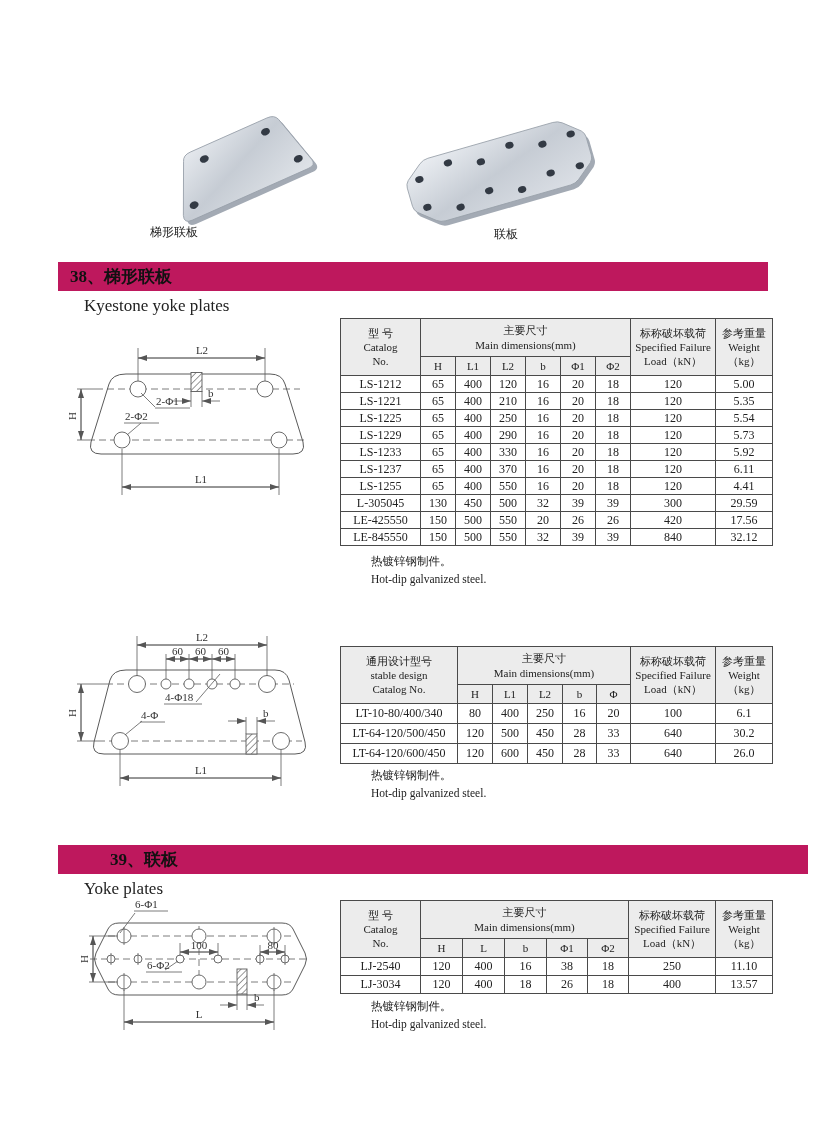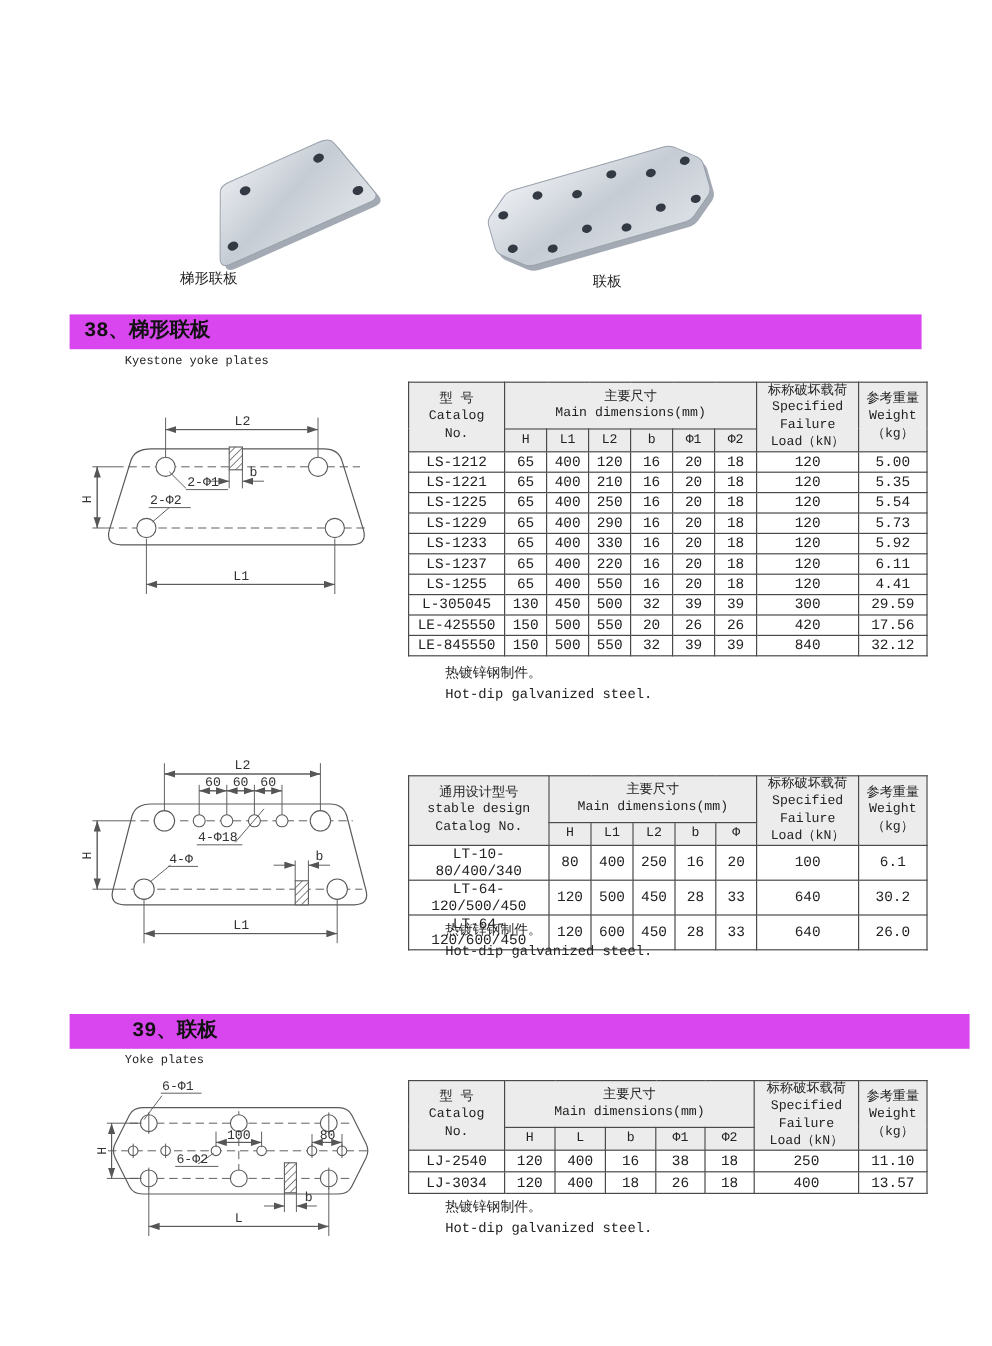--- a/index.html
+++ b/index.html
@@ -1,22 +1,22 @@
 <!DOCTYPE html>
 <html><head>
 <meta charset="utf-8">
 <style>
   html,body{margin:0;padding:0;background:#fff;}
   .page{position:relative;width:826px;height:1122px;background:#ffffff;overflow:hidden;
-        font-family:Liberation Mono, monospace;color:#1a1a1a;}
+        font-family:Liberation Serif, serif;color:#1a1a1a;}
   .abs{position:absolute;}
   .caption{position:absolute;font-size:12px;color:#222;text-align:center;}
-  .secbar{position:absolute;left:58px;width:710px;height:29px;background:#d946ef;}
+  .secbar{position:absolute;left:58px;width:710px;height:29px;background:#be185d;}
   .secbar span{display:block;line-height:29px;padding-left:12px;font-size:17px;font-weight:bold;color:#111;}
-  .subtitle{position:absolute;left:104px;font-size:10px;color:#222;}
+  .subtitle{position:absolute;left:84px;font-size:17px;color:#222;}
   table.spec{position:absolute;border-collapse:collapse;table-layout:fixed;width:432px;background:#fff;}
   table.spec th,table.spec td{border:1px solid #4a4a4a;text-align:center;vertical-align:middle;
         color:#222;padding:0 2px;overflow:hidden;}
   table.spec thead th{background:#ececec;font-weight:normal;font-size:11px;line-height:1.3;}
   .ml{white-space:pre-line;}
   table.spec tbody td{font-size:12px;}
   .t1 tbody td{height:16px;}
   .t2 tbody td{height:19px;}
   .t3 tbody td{height:17px;}
   .t1 tr.h1 th{height:37px;} .t1 tr.h2 th{height:18px;}
@@ -228,21 +228,21 @@
           <td>16</td>
           <td>20</td>
           <td>18</td>
           <td>120</td>
           <td>5.92</td>
         </tr>
         <tr>
           <td>LS-1237</td>
           <td>65</td>
           <td>400</td>
-          <td>220</td>
+          <td>370</td>
           <td>16</td>
           <td>20</td>
           <td>18</td>
           <td>120</td>
           <td>6.11</td>
         </tr>
         <tr>
           <td>LS-1255</td>
           <td>65</td>
           <td>400</td>

